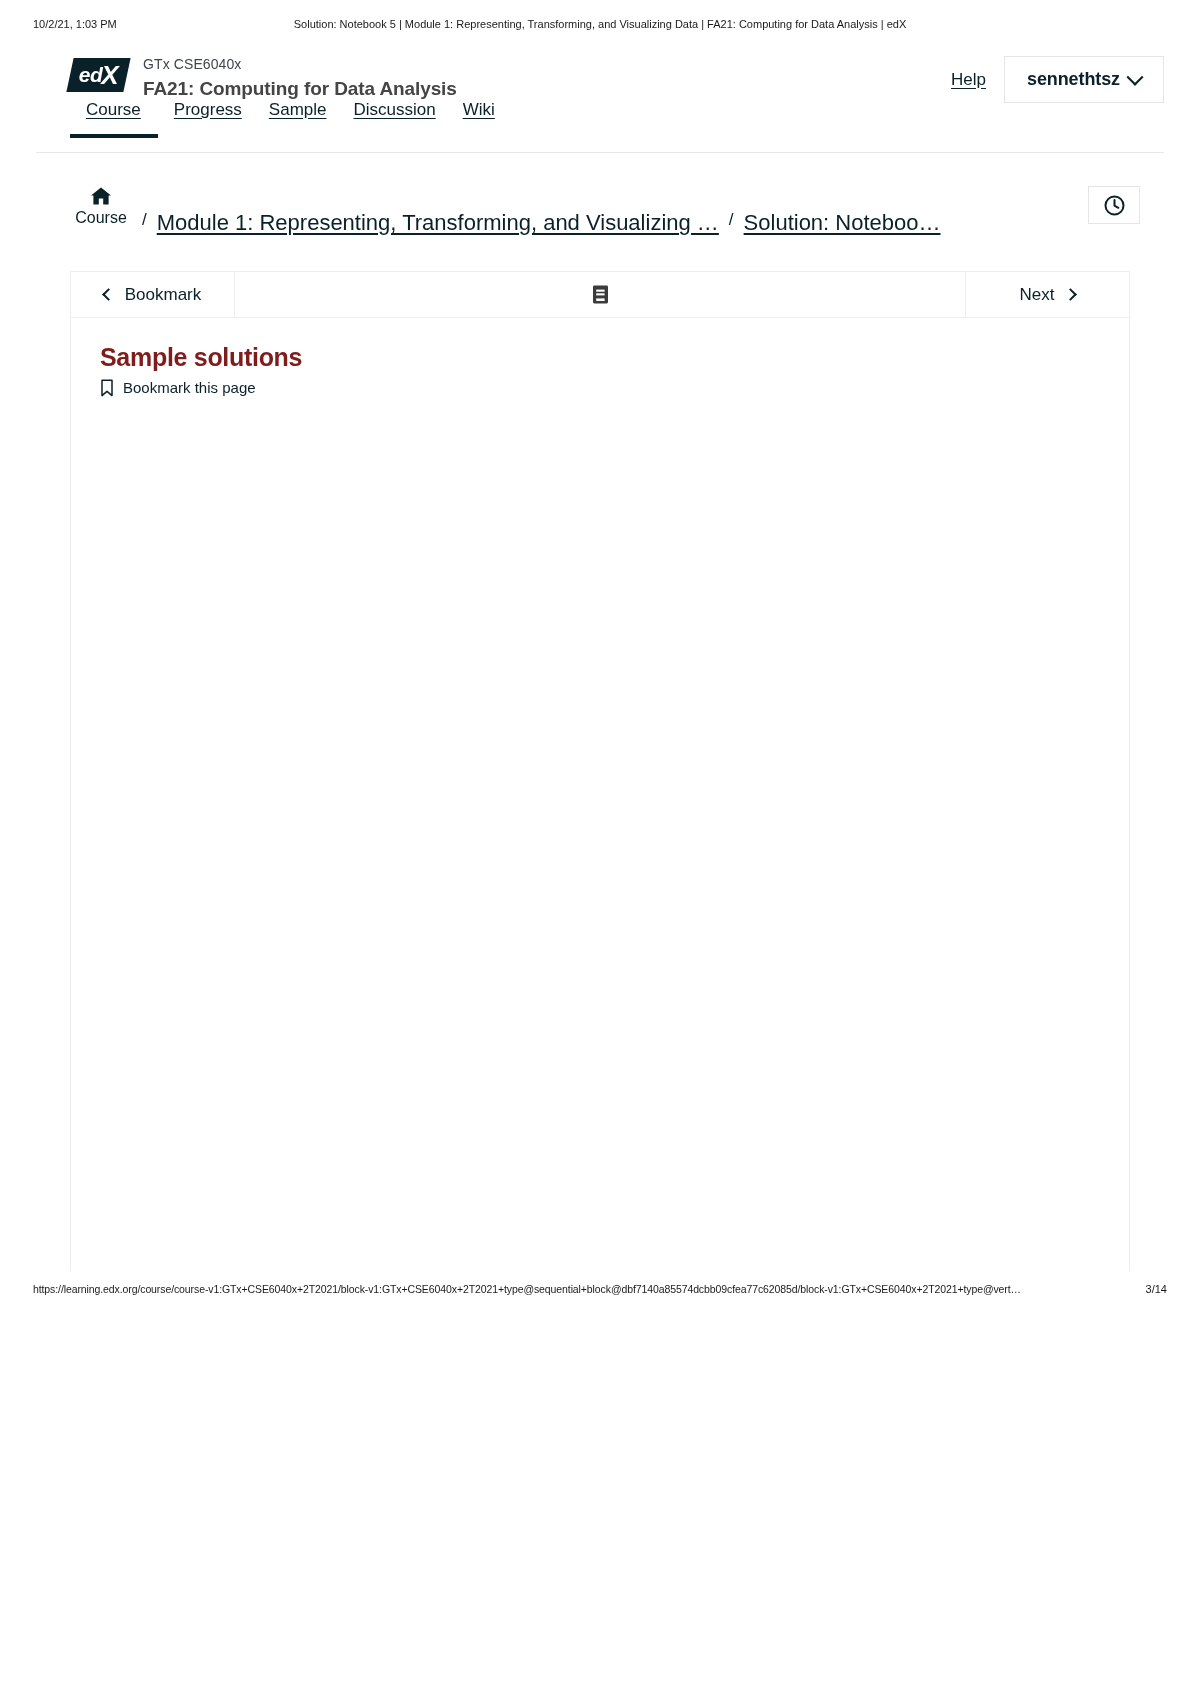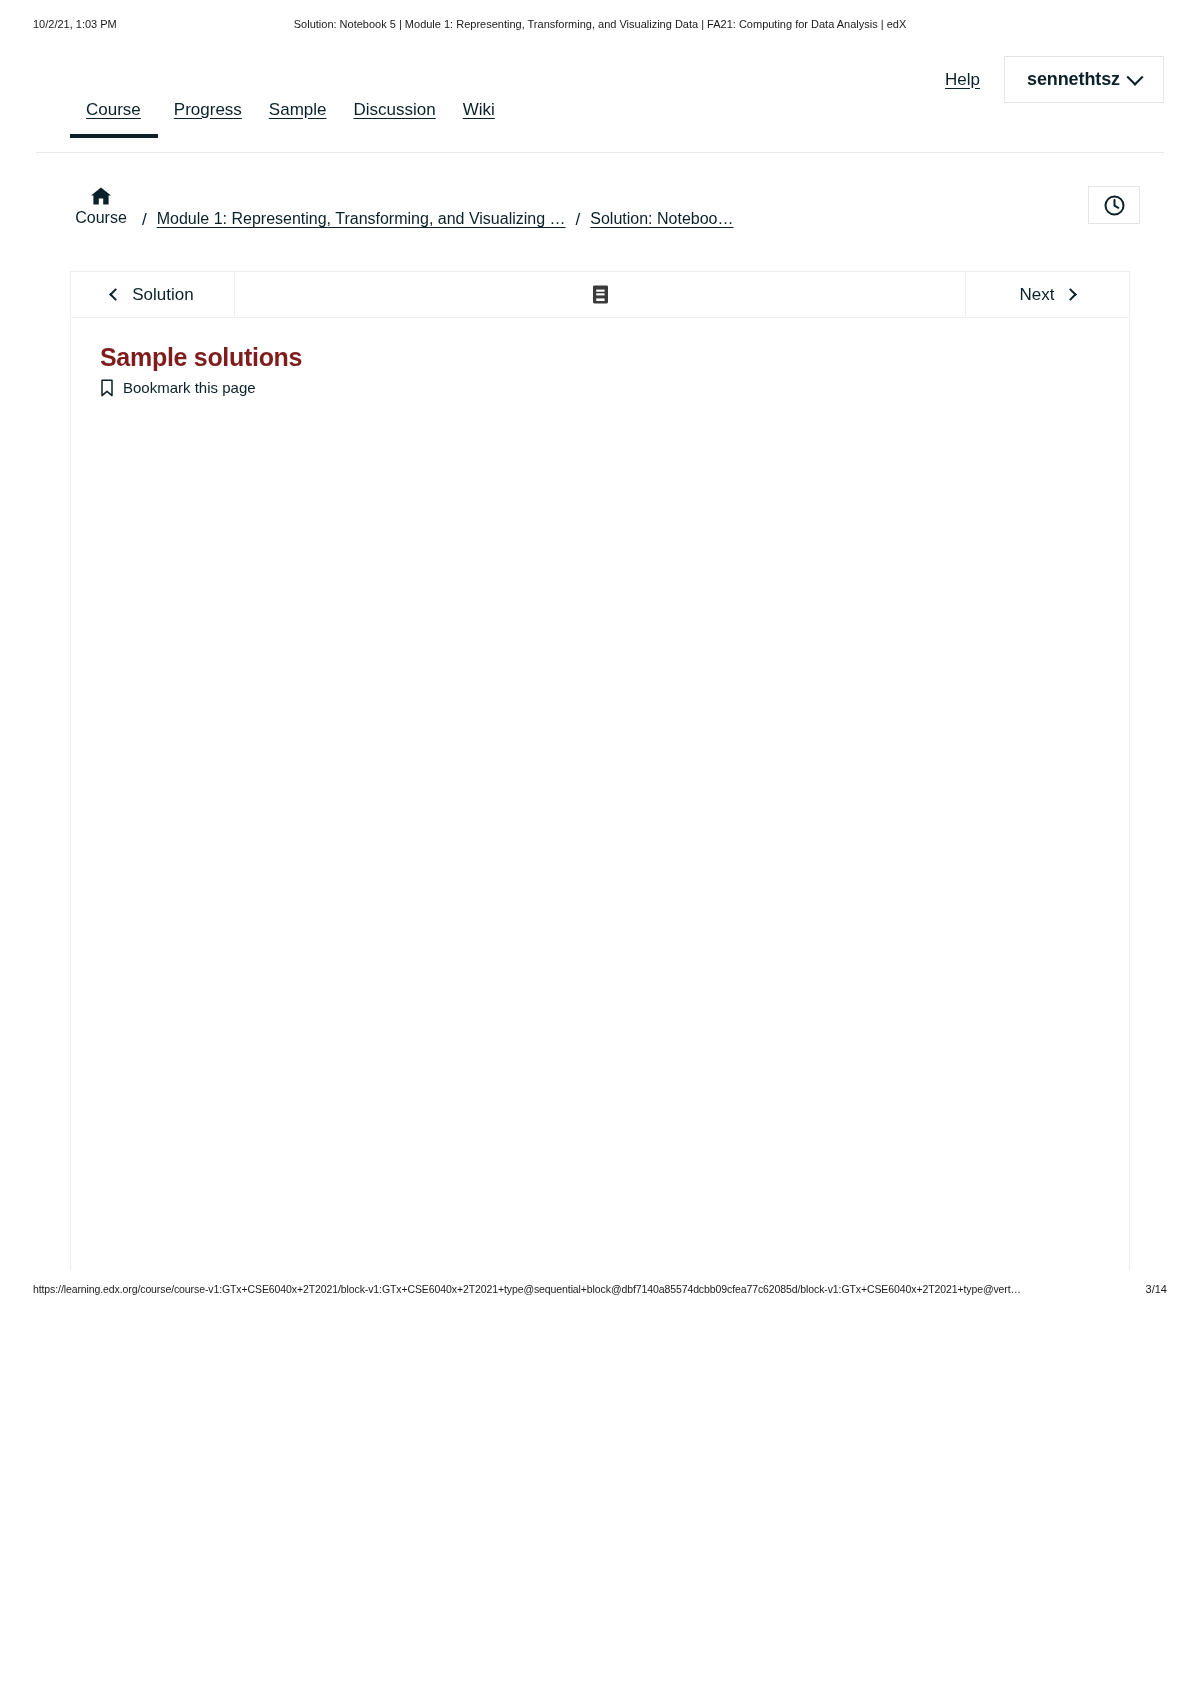--- a/index.html
+++ b/index.html
@@ -110,21 +110,21 @@
     letter-spacing: -0.1px;
     margin-top: 2px;
   }
 
   .header-right {
     position: absolute;
     right: 0;
     top: 12px;
     display: flex;
     align-items: center;
-    gap: 24px;
+    gap: 18px;
   }
   .help-link {
     font-size: 17px;
     color: #0a2129;
     text-decoration: underline;
     text-underline-offset: 3px;
     white-space: nowrap;
   }
   .user-menu {
     border: 1px solid #e3e5e8;
@@ -210,21 +210,21 @@
     margin-top: 2px;
     line-height: 20px;
   }
   .crumb-sep {
     font-size: 17px;
     color: #0a2129;
     margin: 0 10px;
     padding-top: 24px;
   }
   .crumb-link {
-    font-size: 16px;
+    font-size: 22px;
     color: #0a2129;
     text-decoration: underline;
     text-underline-offset: 3px;
     padding-top: 24px;
     white-space: nowrap;
   }
 
   .clock-btn {
     position: absolute;
     right: 0;
@@ -346,20 +346,33 @@
 
 <div class="page">
 
   <div class="print-header">
     <div class="print-date">10/2/21, 1:03 PM</div>
     <div class="print-title">Solution: Notebook 5 | Module 1: Representing, Transforming, and Visualizing Data | FA21: Computing for Data Analysis | edX</div>
   </div>
 
   <div class="site-header">
 
+    <div class="brand">
+      <div class="edx-logo">
+        <div class="shape"></div>
+        <div class="txt">
+          <span>ed</span>
+            <span class="x">X</span>
+        </div>
+      </div>
+      <div class="brand-text">
+        <div class="brand-org">GTx CSE6040x</div>
+        <div class="brand-course">FA21: Computing for Data Analysis</div>
+      </div>
+    </div>
 
     <div class="header-right">
       <a class="help-link" href="#">Help</a>
       <div class="user-menu">
         <span class="user-name">sennethtsz</span>
         <span class="chev-down"></span>
       </div>
     </div>
   </div>
 
@@ -391,21 +404,21 @@
       <svg width="23" height="23" viewBox="0 0 24 24">
         <circle cx="12" cy="12" r="9.4" fill="none" stroke="#0a2129" stroke-width="2.1"></circle>
         <path d="M12 6.3 L12 12.2 L16 14.4" fill="none" stroke="#0a2129" stroke-width="2.1" stroke-linecap="round" stroke-linejoin="round"></path>
       </svg>
     </div>
   </div>
 
   <div class="unit-nav">
     <div class="nav-prev">
       <span class="arrow-l"></span>
-      <span>Solution</span>
+      <span>Bookmark</span>
     </div>
 
     <div class="nav-mid">
       <svg class="book-icon" width="17" height="19" viewBox="0 0 17 19">
         <rect x="1" y="0.6" width="15" height="17.8" rx="1.3" fill="#3b3b3b"></rect>
         <rect x="4.2" y="4.6" width="8.4" height="2.1" fill="#ffffff"></rect>
         <rect x="4.2" y="8.3" width="8.4" height="2.1" fill="#ffffff"></rect>
         <rect x="4.2" y="13.4" width="8.4" height="2.6" fill="#ffffff"></rect>
       </svg>
     </div>

